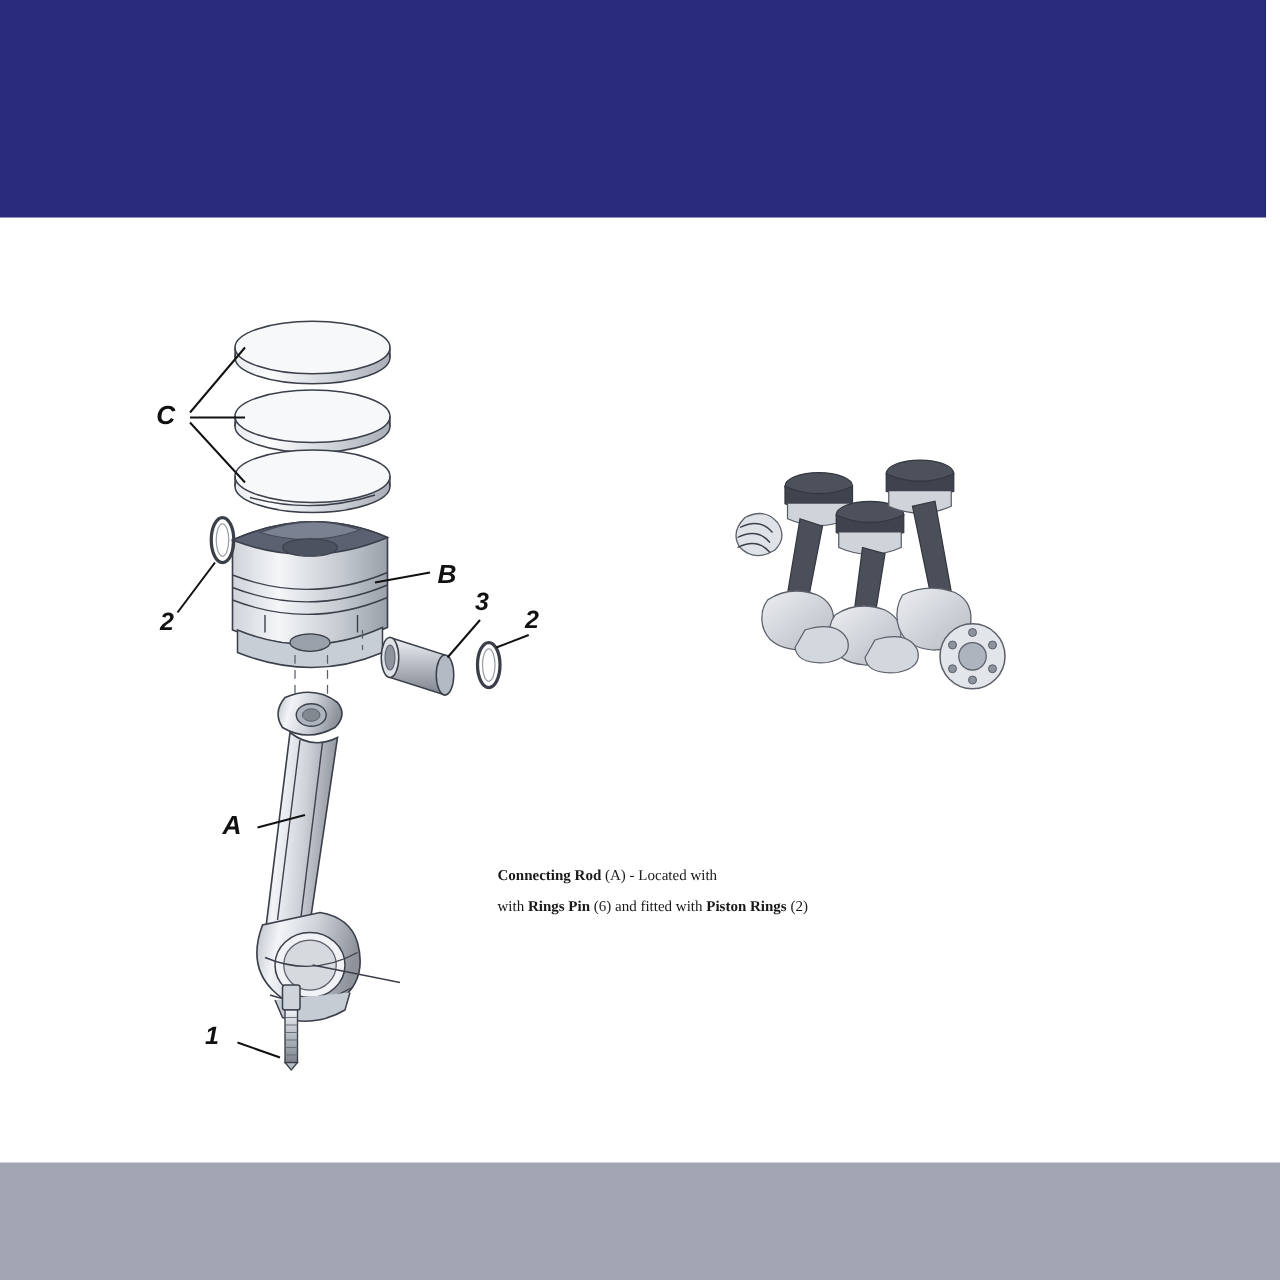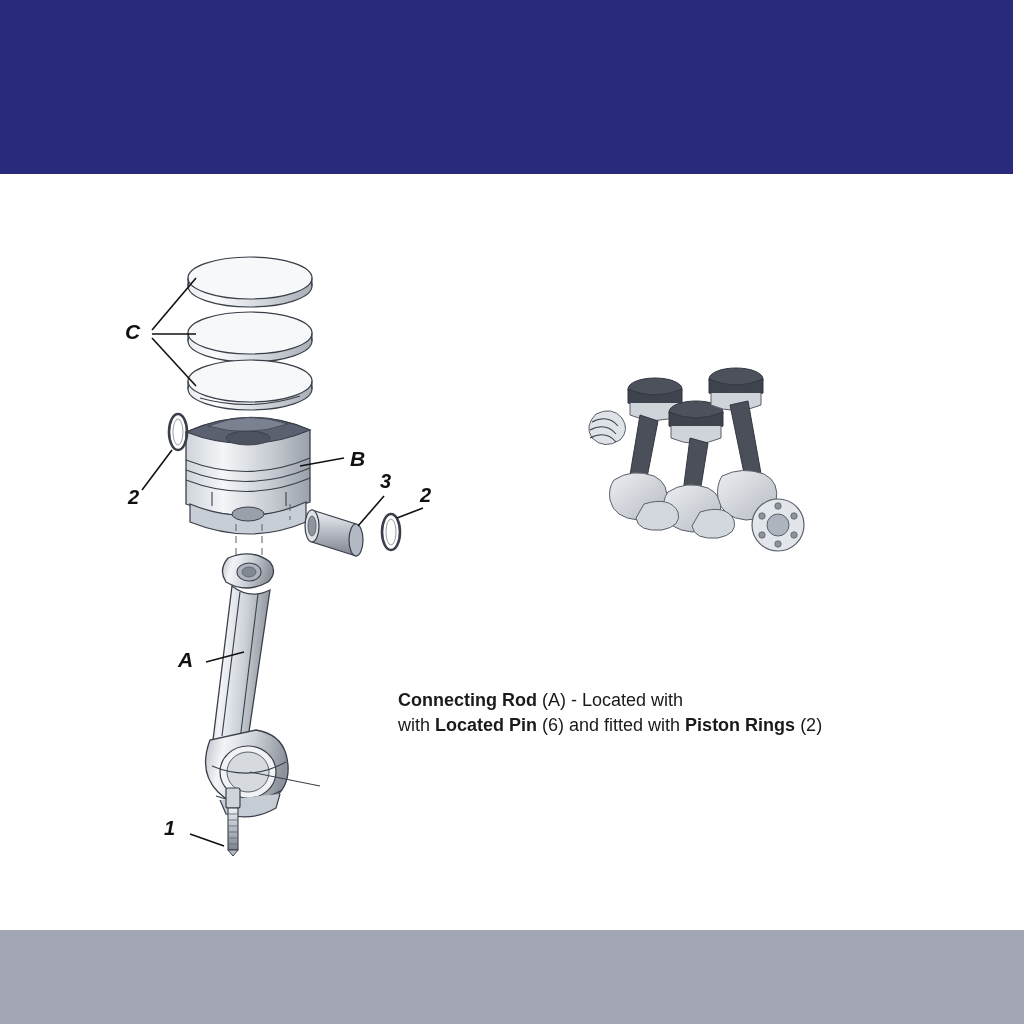--- a/index.html
+++ b/index.html
@@ -52,24 +52,24 @@
     position: absolute;
     left: 0; top: 0;
     width: 1024px;
     height: 756px;
   }
   .caption {
     position: absolute;
     left: 398px;
     top: 514px;
     width: 470px;
-    font-size: 18px;
+    font-size: 12px;
     line-height: 24.5px;
     color: #1a1a1a;
-    font-family: Liberation Sans, sans-serif;
+    font-family: Liberation Serif, serif;
   }
   .caption b { font-weight: bold; }
   .calloutText {
     font-family: "Liberation Sans", sans-serif;
     font-style: italic;
     font-weight: bold;
     font-size: 21px;
     fill: #111111;
   }
   .numText {
@@ -311,19 +311,19 @@
         <path d="M644 330 q26 -8 34 8 q4 14 -16 18 q-24 2 -26 -12 z" fill="#d3d8de" stroke="#5a5f6a" stroke-width="1"></path>
         <path d="M700 338 q26 -8 34 8 q4 14 -16 18 q-24 2 -26 -12 z" fill="#d3d8de" stroke="#5a5f6a" stroke-width="1"></path>
       </g>
     </svg>
 
     <div class="caption">
       <div>
         <b>Connecting Rod</b><span> (A) - Located with</span>
       </div>
       <div>
-        <span>with </span><b>Located Pin</b><span> (6) and fitted with </span><b>Piston Rings</b><span> (2)</span>
+        <span>with </span><b>Rings Pin</b><span> (6) and fitted with </span><b>Piston Rings</b><span> (2)</span>
       </div>
     </div>
   </div>
 
   <div class="footer-band"></div>
 </div>
 
 </body></html>

